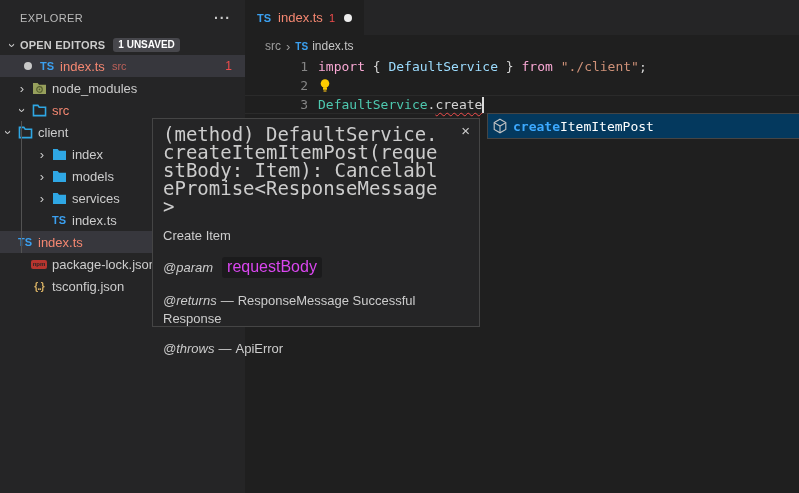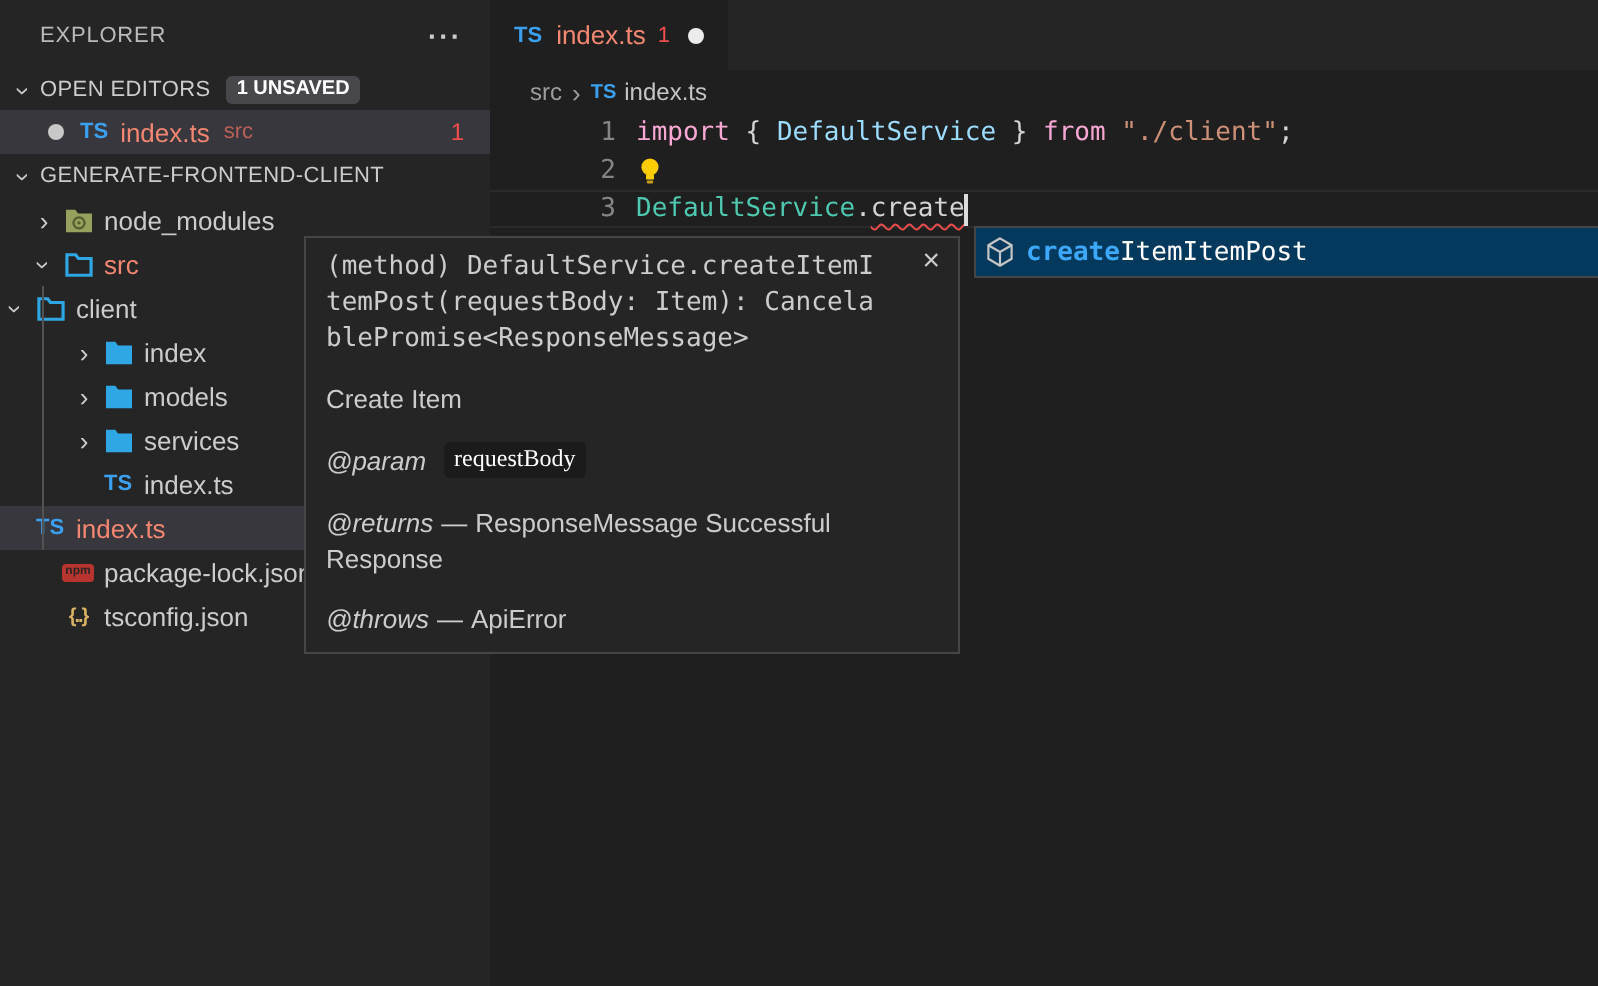--- a/index.html
+++ b/index.html
@@ -11,21 +11,21 @@
   .sidebar { position:absolute; left:0; top:0; width:245px; height:493px; background:#252526; }
   .sb-header { height:35px; display:flex; align-items:center; justify-content:space-between;
     padding:0 14px 0 20px; }
   .sb-title { font-size:11px; color:#bbbbbb; letter-spacing:.4px; }
   .more { color:#cccccc; font-size:14px; font-weight:bold; letter-spacing:1px; cursor:pointer; }
 
   .sec-row { height:20px; display:flex; align-items:center; padding-left:4px; cursor:pointer; }
   .chev { width:16px; text-align:center; color:#cccccc; font-size:13px; display:inline-block;
     transform:none; flex:none; }
   .chev.exp { transform:rotate(90deg); }
-  .sec-label { font-size:11px; font-weight:normal; color:#cccccc; letter-spacing:.2px; }
+  .sec-label { font-size:11px; font-weight:bold; color:#cccccc; letter-spacing:.2px; }
   .badge { margin-left:8px; background:#47474c; color:#ffffff; font-size:10px; font-weight:bold;
     padding:1px 5px 2px; border-radius:3px; }
 
   .oe-row { height:22px; display:flex; align-items:center; background:#37373d; padding-left:24px; }
   .dot { width:8px; height:8px; border-radius:50%; background:#c8c8c8; flex:none; }
   .tsicon { color:#3ba0f0; font-weight:bold; font-size:11px; flex:none; }
   .oe-row .tsicon { margin-left:8px; }
   .fname-red { color:#f48771; font-size:13px; margin-left:6px; }
   .fdetail { color:#bc6059; font-size:11px; margin-left:7px; }
   .count-red { margin-left:auto; margin-right:13px; color:#f14c4c; font-size:12px; }
@@ -68,29 +68,29 @@
   .kw { color:#f9a8d4; } .pn { color:#d4d4d4; } .vr { color:#9cdcfe; }
   .st { color:#ce9178; } .cl { color:#4ec9b0; } .df { color:#d4d4d4; }
   .squig { text-decoration:underline wavy #f14c4c; text-decoration-thickness:1px;
     text-underline-offset:3px; }
   .cursor { display:inline-block; width:1.5px; height:16px; background:#dcdcdc; vertical-align:-3px; }
   .bulb { display:flex; align-items:center; }
 
   
   .hover { position:absolute; left:152px; top:118px; width:328px; height:209px; background:#252526;
     border:1px solid #454545; z-index:10; padding:6px 10px; font-size:13px; color:#cccccc; }
-  .sig { font-family:"DejaVu Sans Mono", monospace; font-size:13px; line-height:18px;
+  .sig { font-family:"DejaVu Sans Mono", monospace; font-size:19px; line-height:18px;
     width:277px; word-break:break-all; white-space:pre-wrap; color:#cccccc; }
   .hv-close { position:absolute; right:9px; top:4px; color:#cccccc; font-size:15px; cursor:pointer;
     line-height:1; }
   .doc-title { margin-top:13px; }
   .tagline { margin-top:14px; display:flex; align-items:center; }
   .tag { font-style:italic; }
-  .chip { font-family:Liberation Serif, serif; font-size:12px; background:#1b1b1c;
-    padding:1px 5px 2px; border-radius:3px; margin-left:9px; color:#ffffff; }
+  .chip { font-family:Liberation Sans, sans-serif; font-size:16px; background:#1b1b1c;
+    padding:1px 5px 2px; border-radius:3px; margin-left:9px; color:#d946ef; }
   .retline { margin-top:14px; width:300px; line-height:18px; }
   .dash { margin:0 4px; }
   .thrline { margin-top:13px; }
 
   
   .suggest { position:absolute; left:487px; top:113px; width:312px; height:26px; background:#252526;
     border:1px solid #454545; border-right:none; z-index:9; display:flex; align-items:center;text-align:center; }
   .sg-row { height:24px; width:100%; background:#04395e; display:flex; align-items:center;
     padding:0 4px; cursor:pointer; }
   .sg-text { font-family:"DejaVu Sans Mono", monospace; font-size:13px; margin-left:5px; }
@@ -115,24 +115,20 @@
     </div>
 
     <div class="oe-row">
       <span class="dot"></span>
       <span class="tsicon">TS</span>
       <span class="fname-red">index.ts</span>
       <span class="fdetail">src</span>
       <span class="count-red">1</span>
     </div>
 
-    <div class="ws-row">
-      <span class="chev exp">›</span>
-      <span class="sec-label">GENERATE-FRONTEND-CLIENT</span>
-    </div>
 
     <div class="tree">
       <div class="guide"></div>
 
       <div class="trow lvl0">
         <span class="chev">›</span>
         <span class="ticon">
           <svg width="15" height="13" viewBox="0 0 16 14">
               <path d="M1 1 h5 l1.5 2 H15 v10 H1 z" fill="#97a05c"></path>
               <circle cx="8" cy="8" r="3" fill="none" stroke="#535c2e" stroke-width="1.2"></circle>

